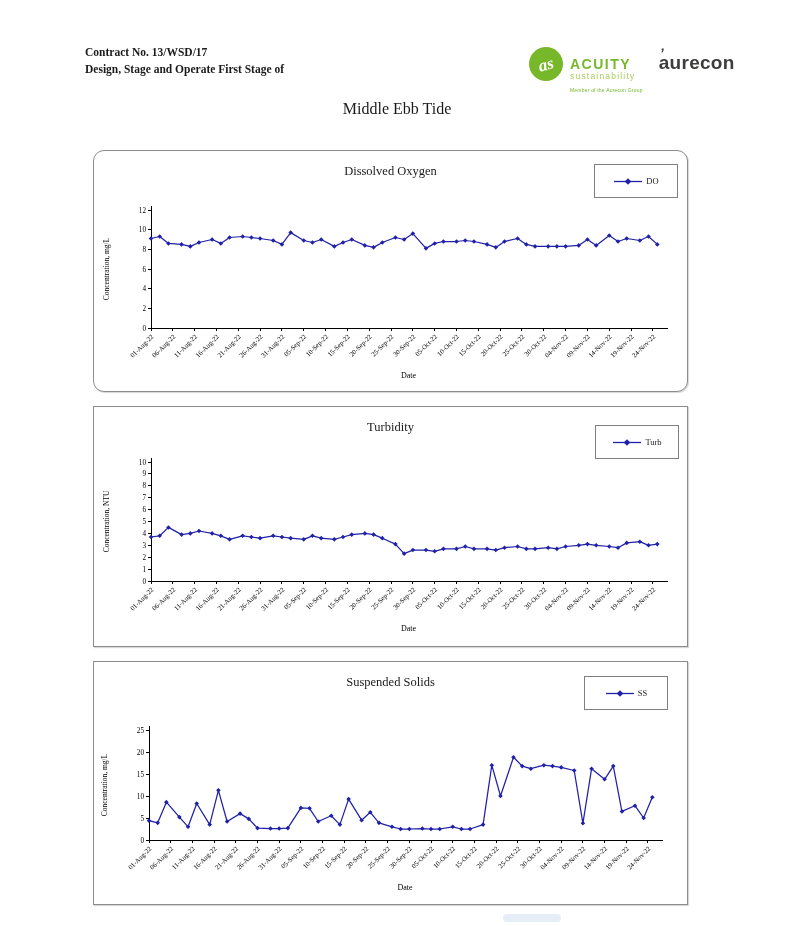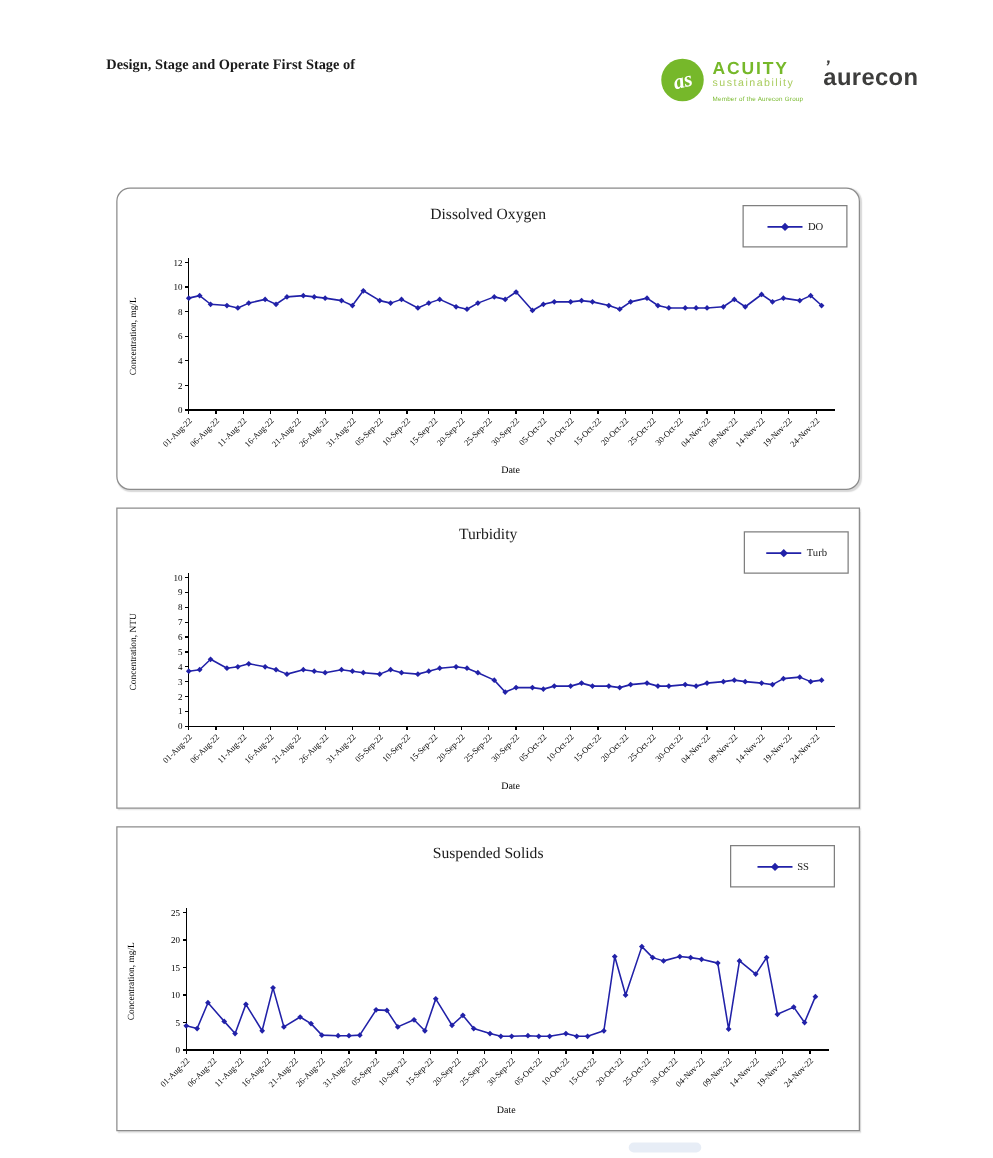--- a/index.html
+++ b/index.html
@@ -6,21 +6,21 @@
   .page{position:relative;width:794px;height:926px;background:#ffffff;overflow:hidden;
         font-family:"Liberation Serif",serif;color:#1a1a1a;}
 
   
   .hdr{position:absolute;left:85px;top:44px;font-weight:700;font-size:11.5px;line-height:1.5;}
   .hdr div{white-space:nowrap;}
 
   
   .logos{position:absolute;left:528px;top:46px;display:flex;align-items:flex-start;gap:16px;}
   .acuity{display:flex;gap:6px;align-items:flex-start;}
-  .acuity-texts{display:flex;flex-direction:column;align-items:flex-start;margin-top:1px;}
+  .acuity-texts{display:flex;flex-direction:column;align-items:flex-start;margin-top:11px;}
   .acuity-name{font-family:"Liberation Sans",sans-serif;font-weight:700;font-size:14px;
                letter-spacing:1.5px;color:#76b82a;line-height:1;}
   .acuity-sub{font-family:"Liberation Sans",sans-serif;font-size:8.5px;color:#a9cc5e;
               letter-spacing:1.2px;line-height:1.3;}
   .acuity-member{font-family:"Liberation Sans",sans-serif;font-size:5px;color:#76b82a;
                  margin-top:5px;letter-spacing:.2px;}
   .aurecon-wordmark{position:relative;margin-top:7px;font-family:"Liberation Sans",sans-serif;
                     font-weight:700;font-size:19px;color:#3d3d3c;letter-spacing:.3px;line-height:1;}
   .aurecon-accent{position:absolute;left:1px;top:-7px;font-size:14px;color:#3d3d3c;transform:rotate(12deg);}
 
@@ -46,20 +46,21 @@
   
   .smudge{position:absolute;left:503px;top:914px;width:58px;height:8px;background:#e3eaf5;
           border-radius:4px;opacity:.85;}
 </style>
 </head>
 <body>
 
 <div class="page">
 
   <div class="hdr">
+    <div>Contract No. 13/WSD/17</div>
     <div>Design, Stage and Operate First Stage of</div>
   </div>
 
   <div class="logos">
     <div class="acuity">
       <svg width="36" height="36" viewBox="0 0 36 36">
         <circle cx="18" cy="18" r="17" fill="#76b82a"></circle>
         <text x="18" y="24" text-anchor="middle" font-family="Liberation Serif, serif" font-style="italic" font-weight="700" font-size="17" fill="#ffffff" transform="rotate(-14 18 18)">as</text>
       </svg>
       <div class="acuity-texts">
@@ -67,20 +68,21 @@
         <span class="acuity-sub">sustainability</span>
         <span class="acuity-member">Member of the Aurecon Group</span>
       </div>
     </div>
     <div class="aurecon-wordmark">
       <span class="aurecon-accent">ʼ</span>
       <span>aurecon</span>
     </div>
   </div>
 
+  <div class="main-title">Middle Ebb Tide</div>
 
   <div class="panel" id="panel0">
     <div class="chart-title">Dissolved Oxygen</div>
     <div class="legend">
       <svg class="legend-marker" width="30" height="9">
         <line x1="1" y1="4.5" x2="29" y2="4.5" stroke="#2121a8" stroke-width="1.3"></line>
         <path d="M15 1.2 L18.3 4.5 L15 7.8 L11.7 4.5 Z" fill="#2121a8"></path>
       </svg>
       <span class="legend-label">DO</span>
     </div>

